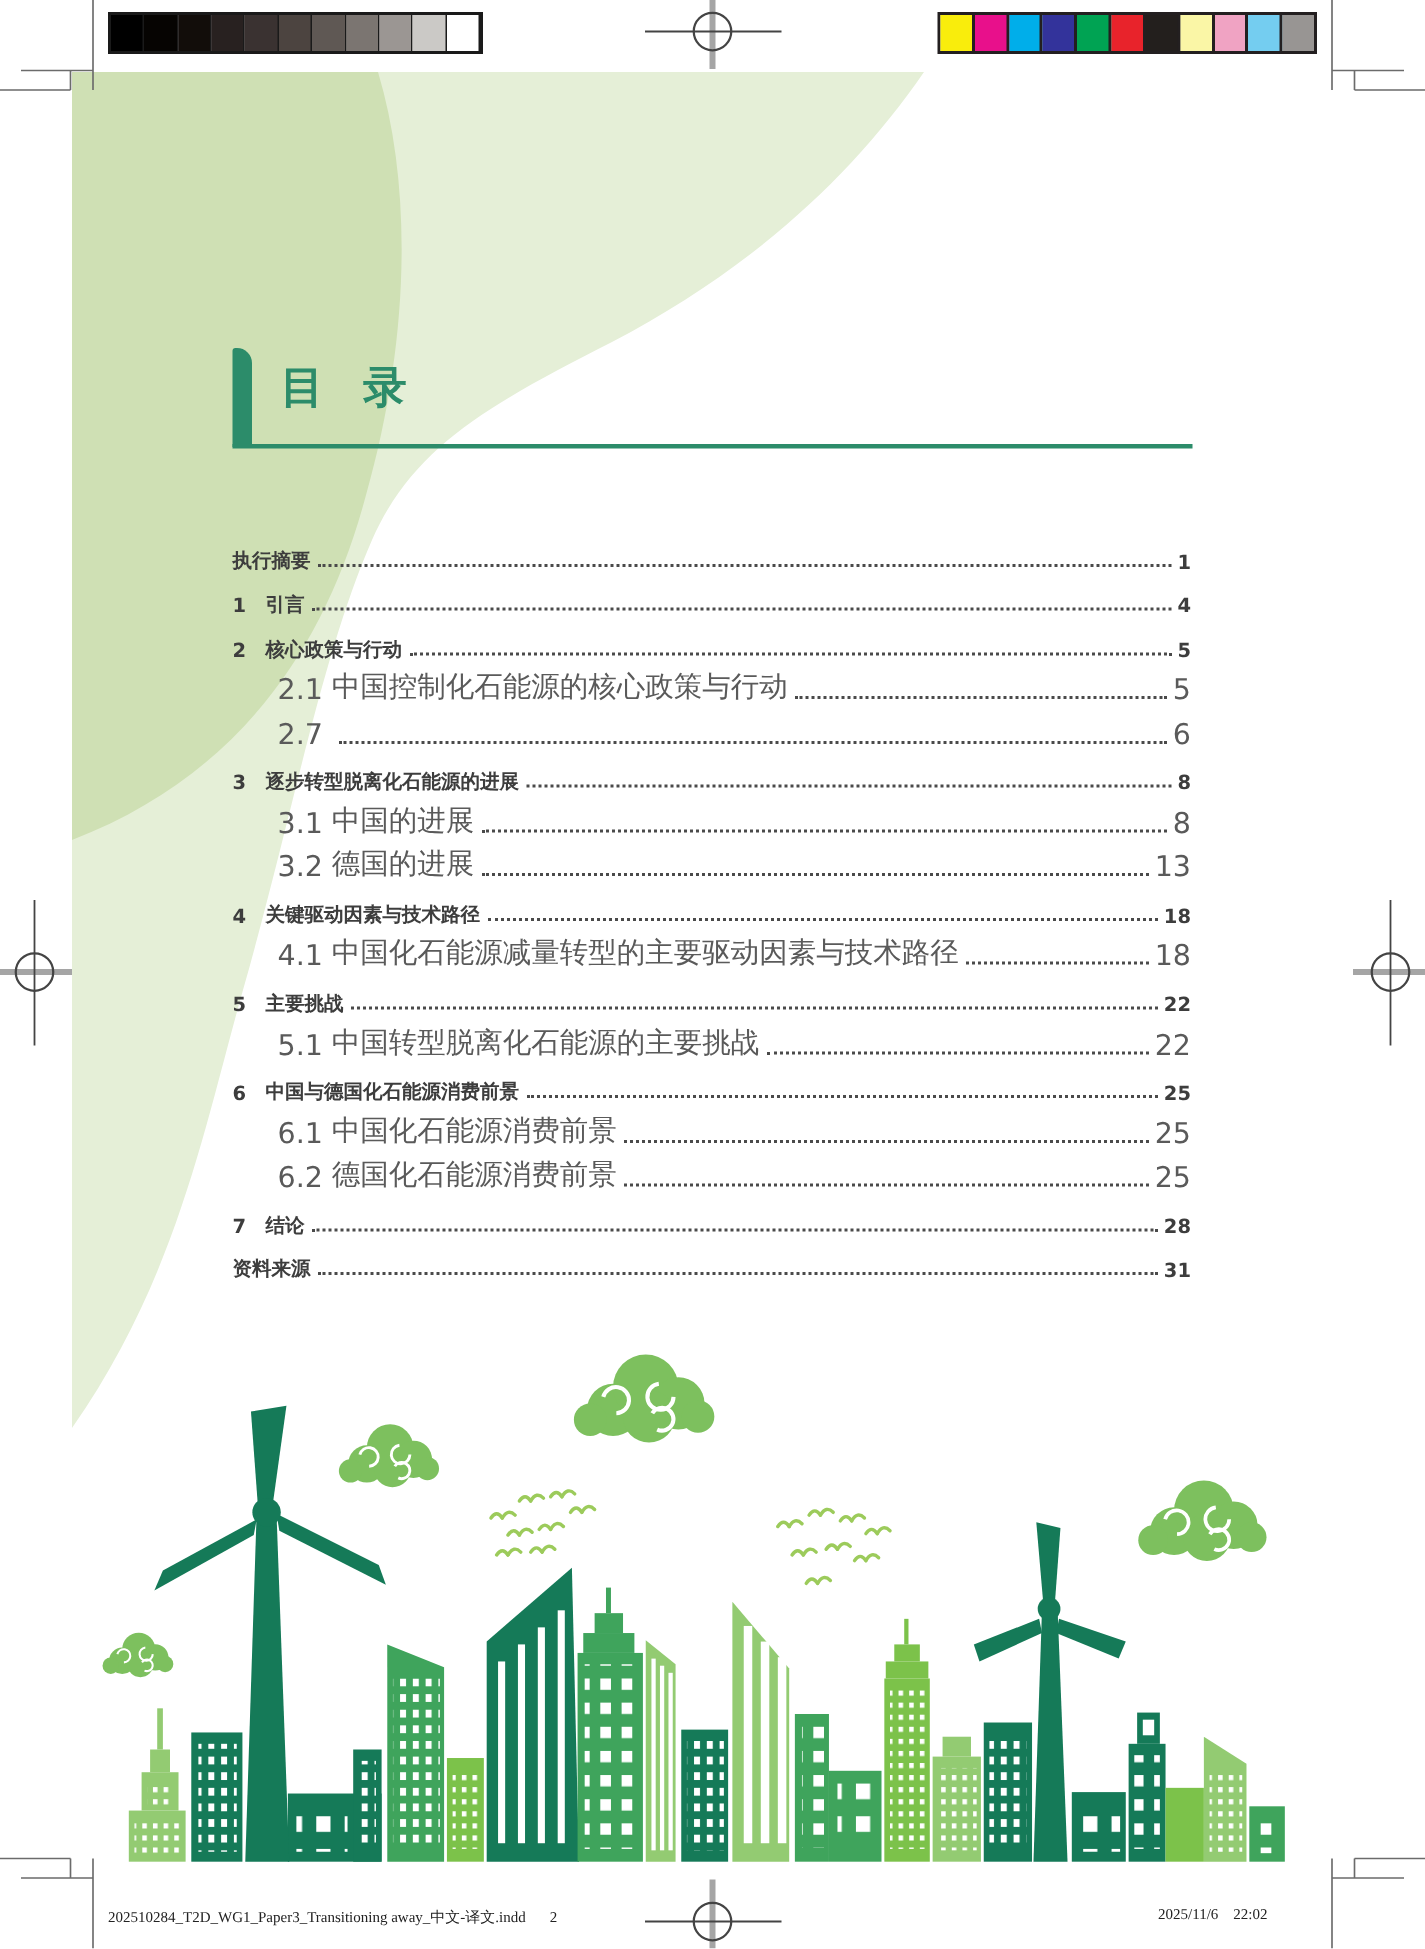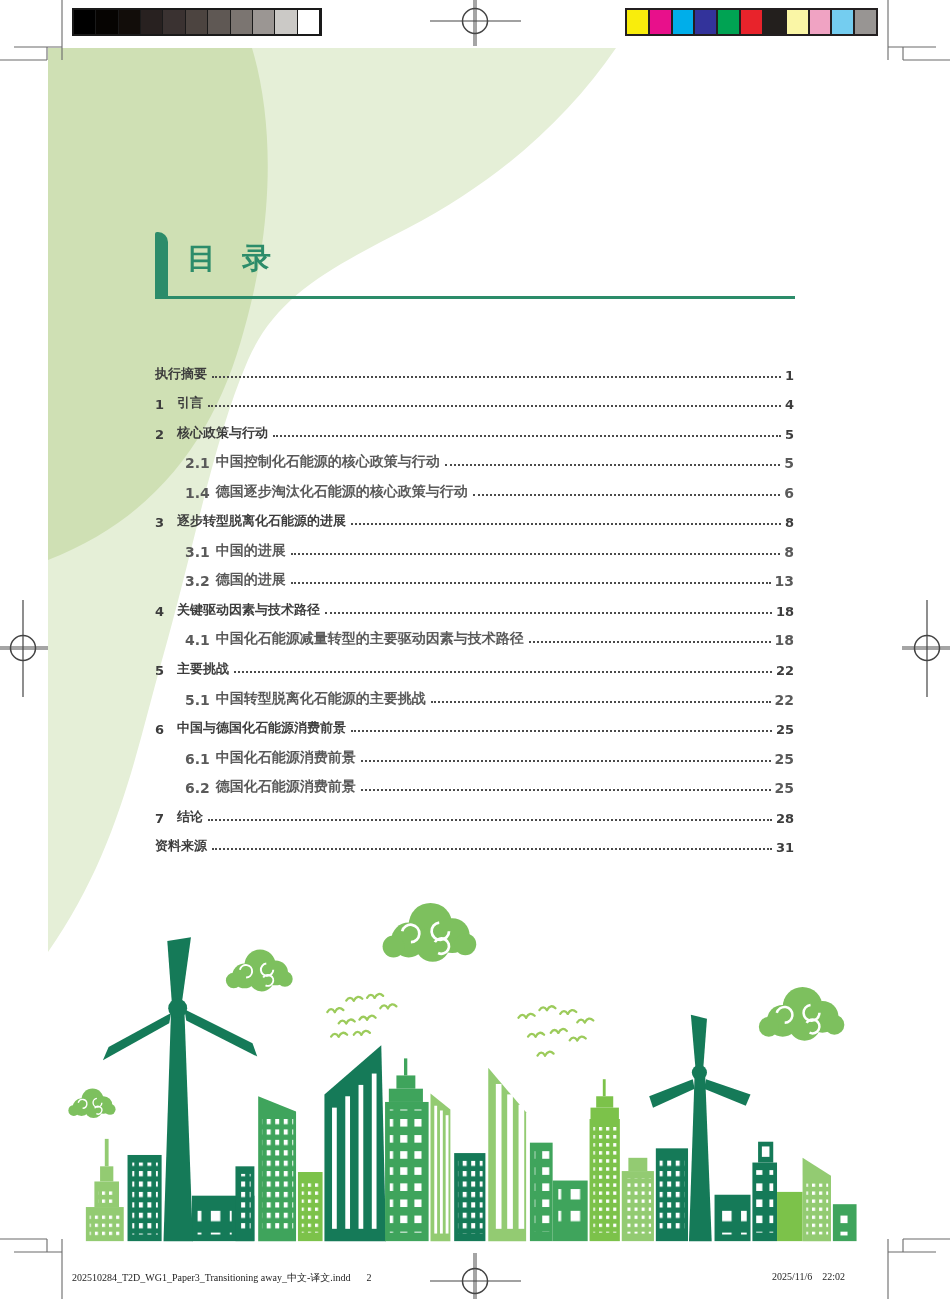--- a/index.html
+++ b/index.html
@@ -22,21 +22,21 @@
   .head-bar{position:absolute;left:155px;top:232px;width:13px;height:66px;
     background:var(--accent);border-radius:2px 10px 0 0;}
   .head-rule{position:absolute;left:155px;top:296px;width:640px;height:2.5px;background:var(--accent);}
   h1.page-title{position:absolute;left:187px;top:238px;margin:0;font-size:29px;line-height:1.4;
     font-weight:bold;color:var(--accent);letter-spacing:8px;}
 
   
   #toc{position:absolute;left:155px;top:353px;width:639px;z-index:3;}
   .toc-row{display:flex;align-items:flex-end;height:29.55px;font-size:13px;
     color:var(--text-dark);font-weight:600;}
-  .toc-row.lvl1{padding-left:30px;font-size:14px;font-weight:700;color:var(--text-sub);}
+  .toc-row.lvl1{padding-left:30px;font-size:19px;font-weight:400;color:var(--text-sub);}
   .toc-num{margin-right:13px;white-space:nowrap;}
   .lvl1 .toc-num{margin-right:6px;}
   .toc-label{white-space:nowrap;}
   .toc-leader{flex:1;border-bottom:2.3px dotted #4a4a4a;margin:0 1px 5px 5px;min-width:20px;}
   .toc-page{margin-left:3px;white-space:nowrap;}
 
   
   .slug{position:absolute;top:1271px;font-family:"Liberation Serif","DejaVu Serif",serif;
     font-size:10px;color:#222;z-index:5;}
   #slug-left{left:72px;}
@@ -279,22 +279,21 @@
         <span class="toc-leader"></span>
         <span class="toc-page">5</span>
       </div>
       <div class="toc-row lvl1">
         <span class="toc-num">2.1</span>
         <span class="toc-label">中国控制化石能源的核心政策与行动</span>
         <span class="toc-leader"></span>
         <span class="toc-page">5</span>
       </div>
       <div class="toc-row lvl1">
-        <span class="toc-num">1.4</span>
-        <span class="toc-label">德国逐步淘汰化石能源的核心政策与行动</span>
+        <span class="toc-num">2.7</span>
         <span class="toc-leader"></span>
         <span class="toc-page">6</span>
       </div>
       <div class="toc-row lvl0">
         <span class="toc-num">3</span>
         <span class="toc-label">逐步转型脱离化石能源的进展</span>
         <span class="toc-leader"></span>
         <span class="toc-page">8</span>
       </div>
       <div class="toc-row lvl1">

